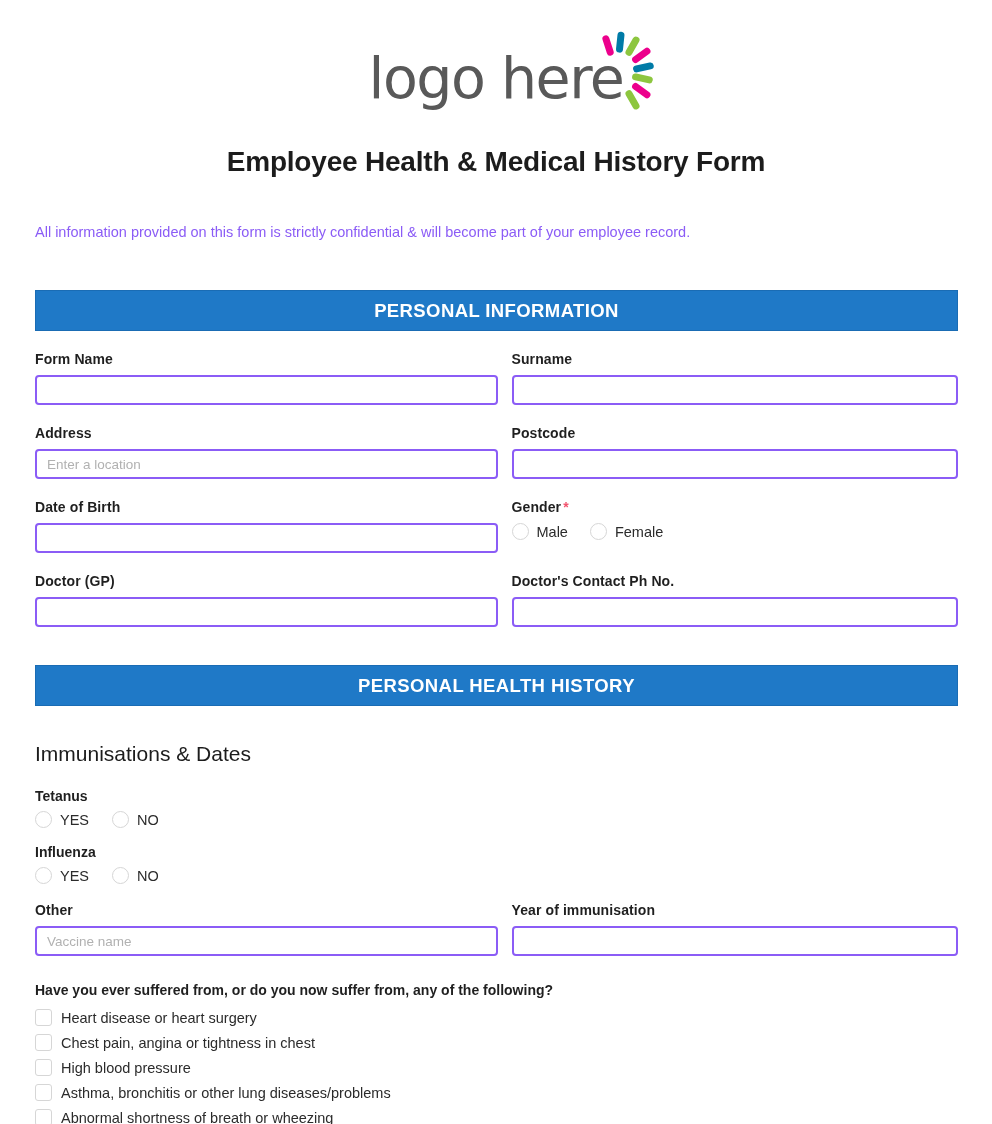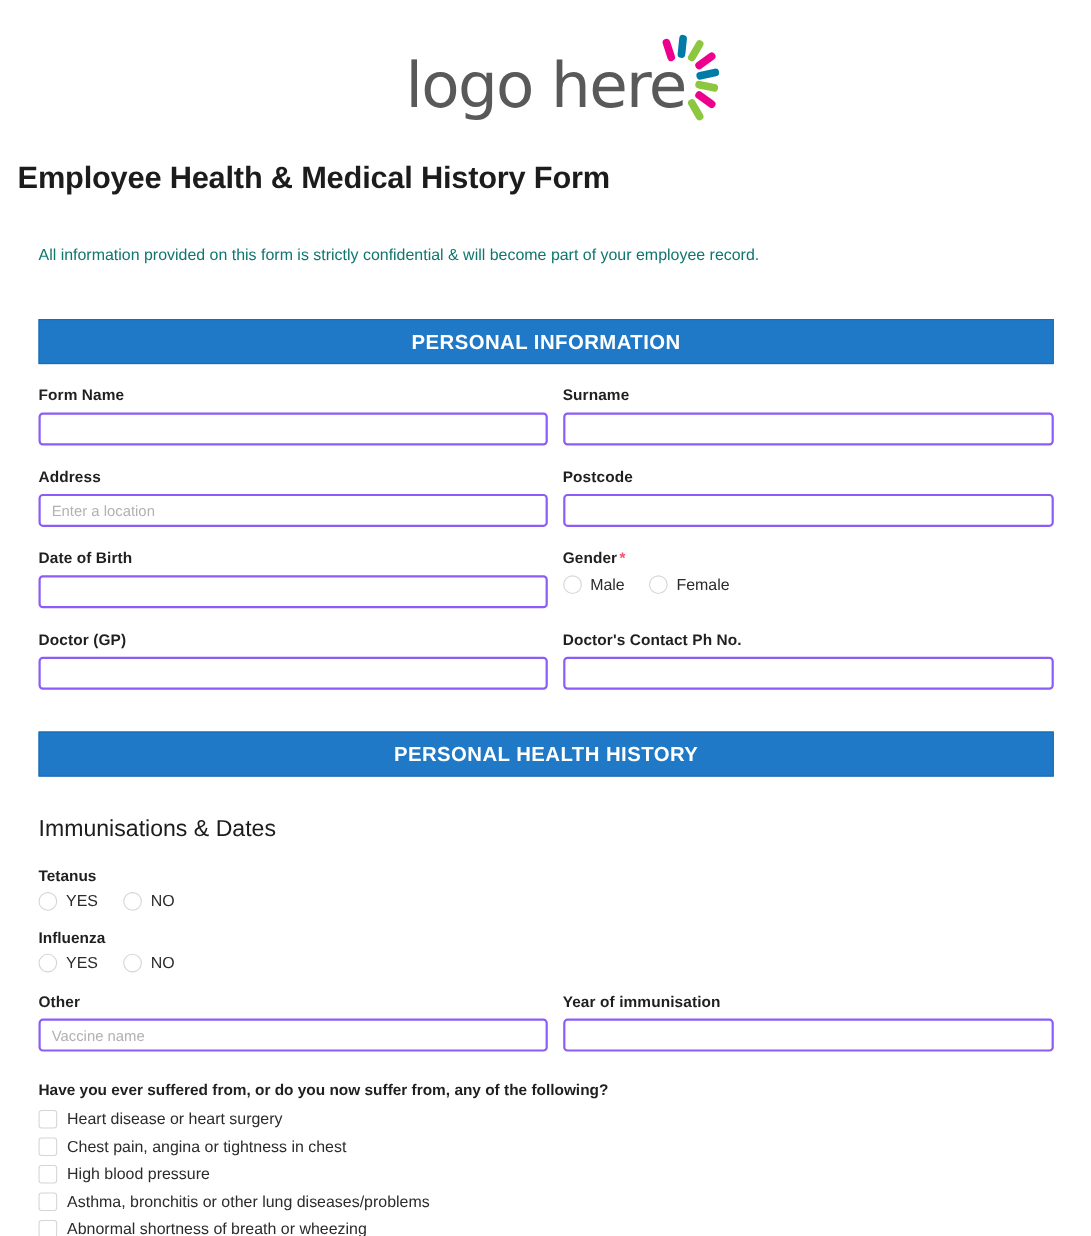--- a/index.html
+++ b/index.html
@@ -56,29 +56,30 @@
     left: 50%;
     top: 50%;
     width: 7px;
     height: 21px;
     border-radius: 4px;
     display: block;
   }
 
   
   .form-title {
+    text-align: center;
     font-size: 28px;
     font-weight: bold;
     color: #1c1c1c;
     margin: 26px 0 0 0;
     letter-spacing: -0.2px;
   }
   .intro {
     font-size: 14.5px;
-    color: #0f766e;
+    color: #8b5cf6;
     margin: 44px 0 0 19px;
     line-height: 1.4;
   }
 
   
   .section-bar {
     margin: 0 18px 0 19px;
     background: #1f79c7;
     border: 1px solid #1a6cb4;
     height: 41px;

